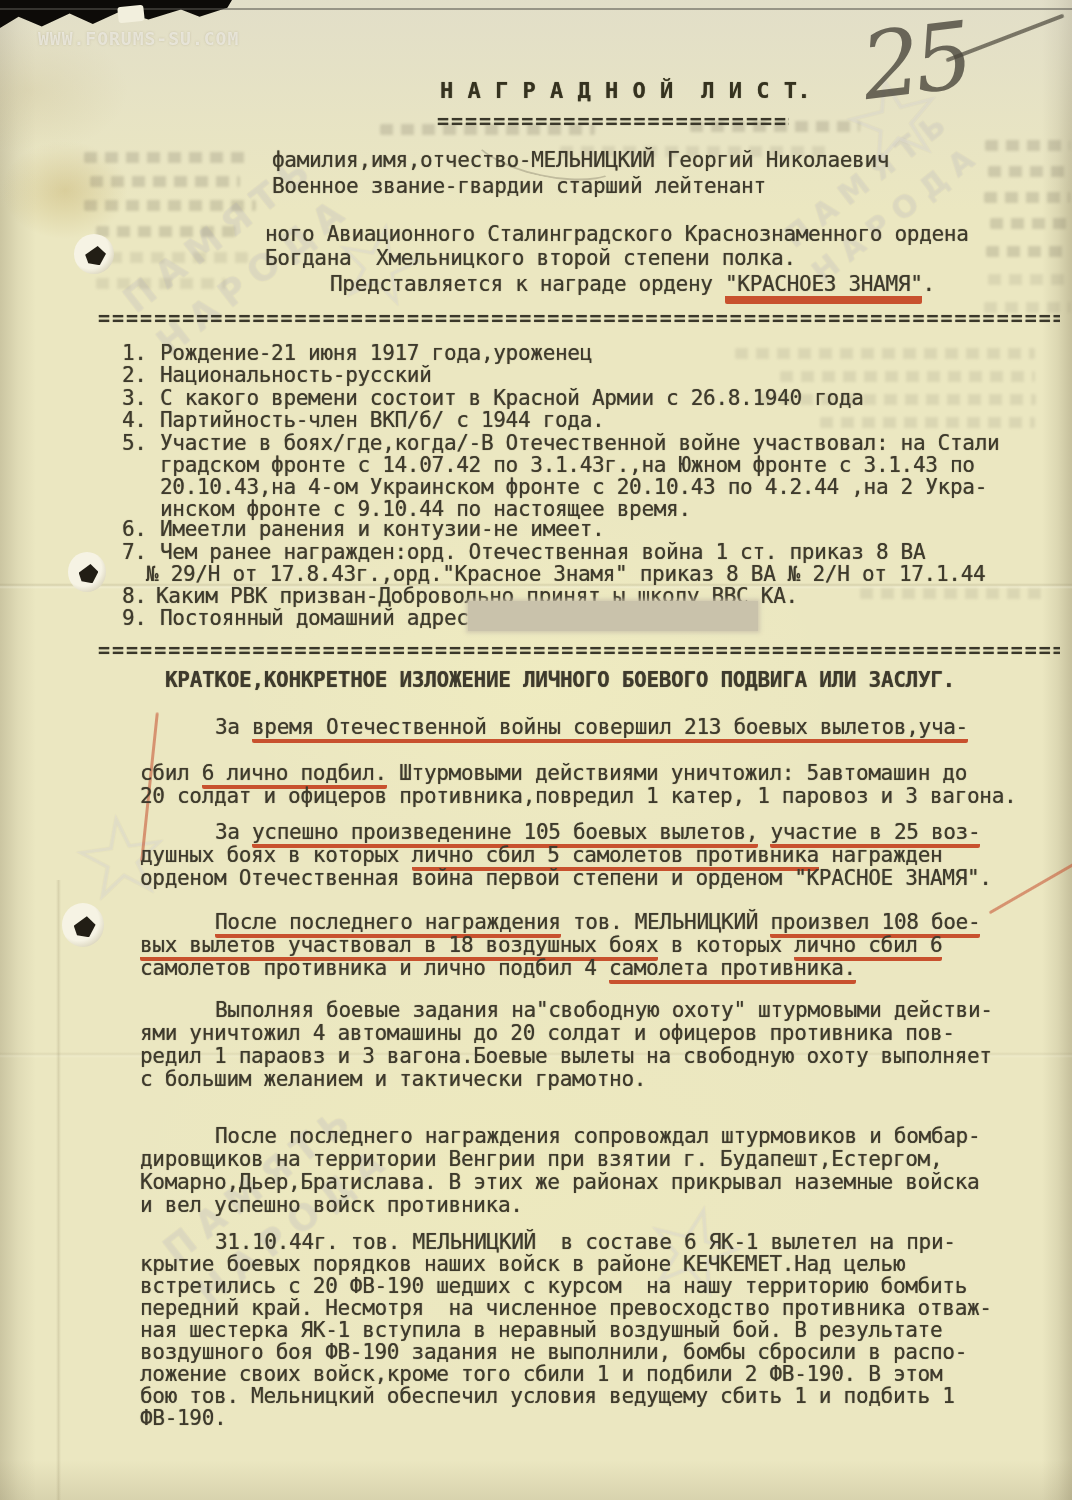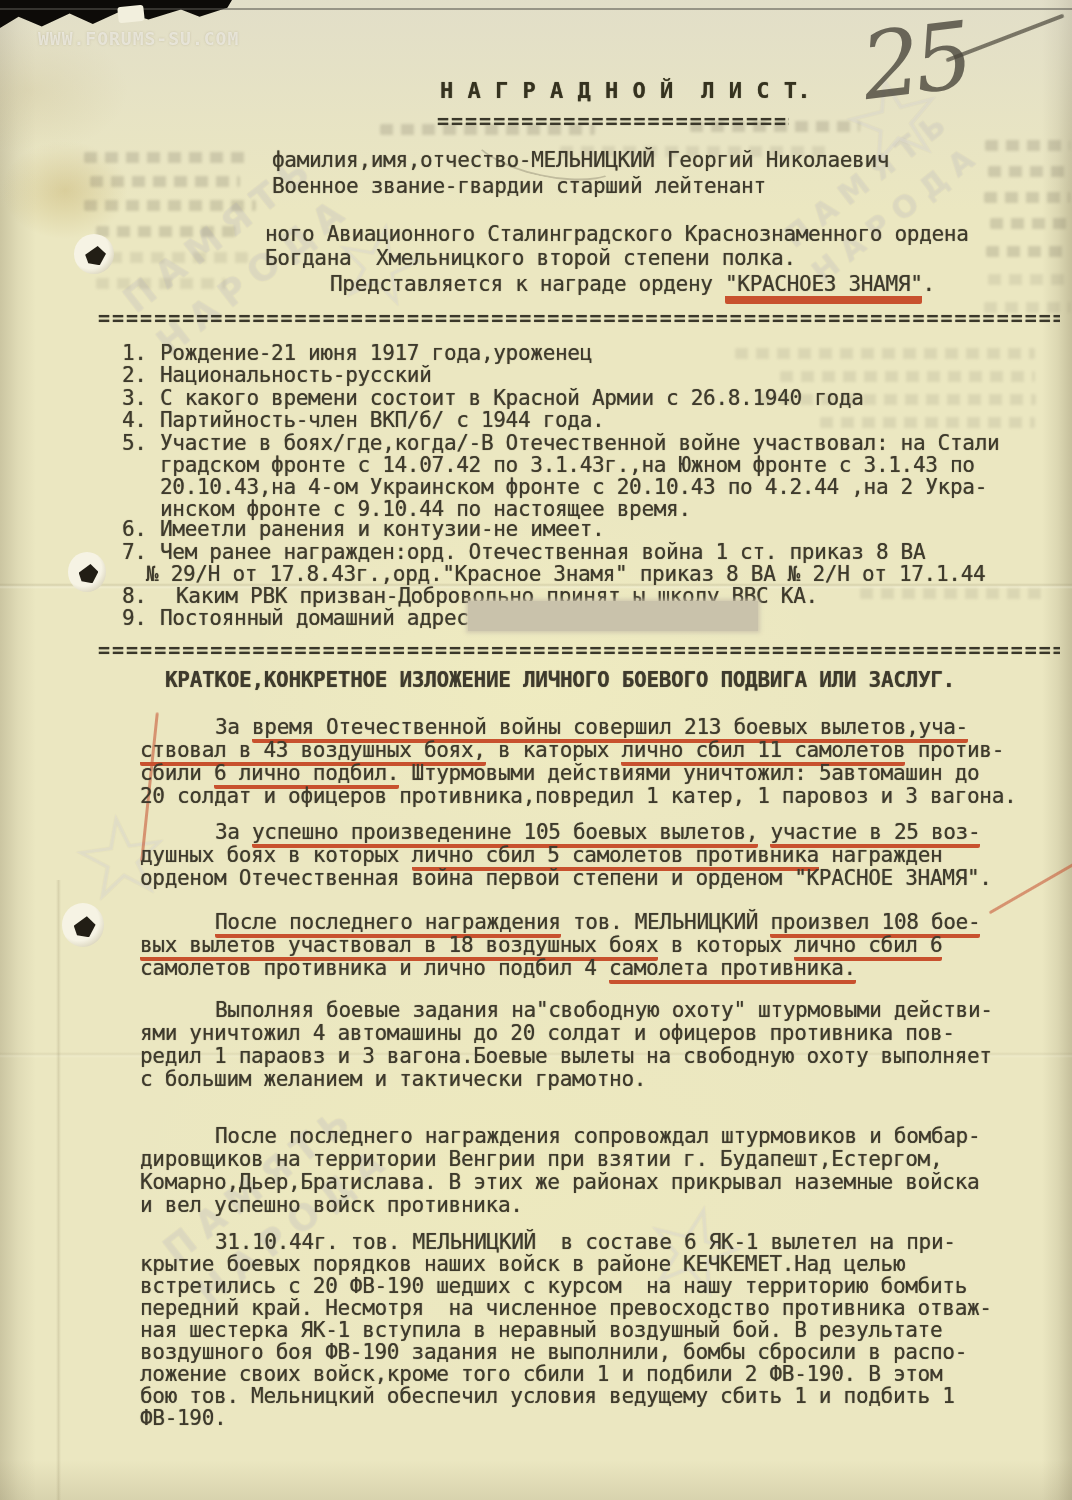--- a/index.html
+++ b/index.html
@@ -153,32 +153,31 @@
   <div class="tl" style="left:160px;top:433px"><span>Участие в боях/где,когда/-В Отечественной войне участвовал: на Стали</span></div>
   <div class="tl" style="left:160px;top:455px"><span>градском фронте с 14.07.42 по 3.1.43г.,на Южном фронте с 3.1.43 по</span></div>
   <div class="tl" style="left:160px;top:477px"><span>20.10.43,на 4-ом Украинском фронте с 20.10.43 по 4.2.44 ,на 2 Укра-</span></div>
   <div class="tl" style="left:160px;top:499px"><span>инском фронте с 9.10.44 по настоящее время.</span></div>
   <div class="tl" style="left:122px;top:519px">6.</div>
   <div class="tl" style="left:160px;top:519px"><span>Имеетли ранения и контузии-не имеет.</span></div>
   <div class="tl" style="left:122px;top:542px">7.</div>
   <div class="tl" style="left:160px;top:542px"><span>Чем ранее награжден:орд. Отечественная война 1 ст. приказ 8 ВА</span></div>
   <div class="tl" style="left:146px;top:564px"><span>№ 29/Н от 17.8.43г.,орд."Красное Знамя" приказ 8 ВА № 2/Н от 17.1.44</span></div>
   <div class="tl" style="left:122px;top:586px">8.</div>
-  <div class="tl" style="left:176px;top:586px"><span>Каким РВК призван-Добровольно принят ы школу ВВС КА.</span></div>
+  <div class="tl" style="left:156px;top:586px"><span>Каким РВК призван-Добровольно принят ы школу ВВС КА.</span></div>
   <div class="tl" style="left:122px;top:608px">9.</div>
   <div class="tl" style="left:160px;top:608px"><span>Постоянный домашний адрес-</span></div>
   <div class="redact" style="left:468px;top:601px;width:290px;height:30px"></div>
 
   <div class="rule" style="left:98px;top:638px;width:962px">================================================================================</div>
 
   <div class="tl hd" style="left:165px;top:670px">КРАТКОЕ,КОНКРЕТНОЕ ИЗЛОЖЕНИЕ ЛИЧНОГО БОЕВОГО ПОДВИГА ИЛИ ЗАСЛУГ.</div>
 
   <div class="tl" style="left:215px;top:717px"><span>За </span><span class="ru">время Отечественной войны совершил 213 боевых вылетов,уча-</span></div>
-  <div class="tl" style="left:140px;top:740px"><span class="ru">ствовал в 43 воздушных боях,</span><span> в каторых </span><span class="ru">лично сбил 11 самолетов</span><span> против-</span></div>
-  <div class="tl" style="left:140px;top:763px"><span>сбили </span><span class="ru">6 лично подбил.</span><span> Штурмовыми действиями уничтожил: 5автомашин до</span></div>
+  <div class="tl" style="left:140px;top:763px"><span>сбил </span><span class="ru">6 лично подбил.</span><span> Штурмовыми действиями уничтожил: 5автомашин до</span></div>
   <div class="tl" style="left:140px;top:786px"><span>20 солдат и офицеров противника,повредил 1 катер, 1 паровоз и 3 вагона.</span></div>
 
   <div class="tl" style="left:215px;top:822px"><span>За </span><span class="ru">успешно произведенине 105 боевых вылетов,</span><span> </span><span class="ru">участие в 25 воз-</span></div>
   <div class="tl" style="left:140px;top:845px"><span>душных боях в которых </span><span class="ru">лично сбил 5 самолетов противника</span><span> награжден</span></div>
   <div class="tl" style="left:140px;top:868px"><span>орденом Отечественная война первой степени и орденом "КРАСНОЕ ЗНАМЯ".</span></div>
 
   <div class="tl" style="left:215px;top:912px"><span class="ru">После последнего награждения</span><span> тов. МЕЛЬНИЦКИЙ </span><span class="ru">произвел 108 бое-</span></div>
   <div class="tl" style="left:140px;top:935px"><span class="ru">вых вылетов участвовал в 18 воздушных боях</span><span> в которых </span><span class="ru">лично сбил 6</span></div>
   <div class="tl" style="left:140px;top:958px"><span>самолетов противника и лично подбил 4 </span><span class="ru">самолета противника.</span></div>
 

